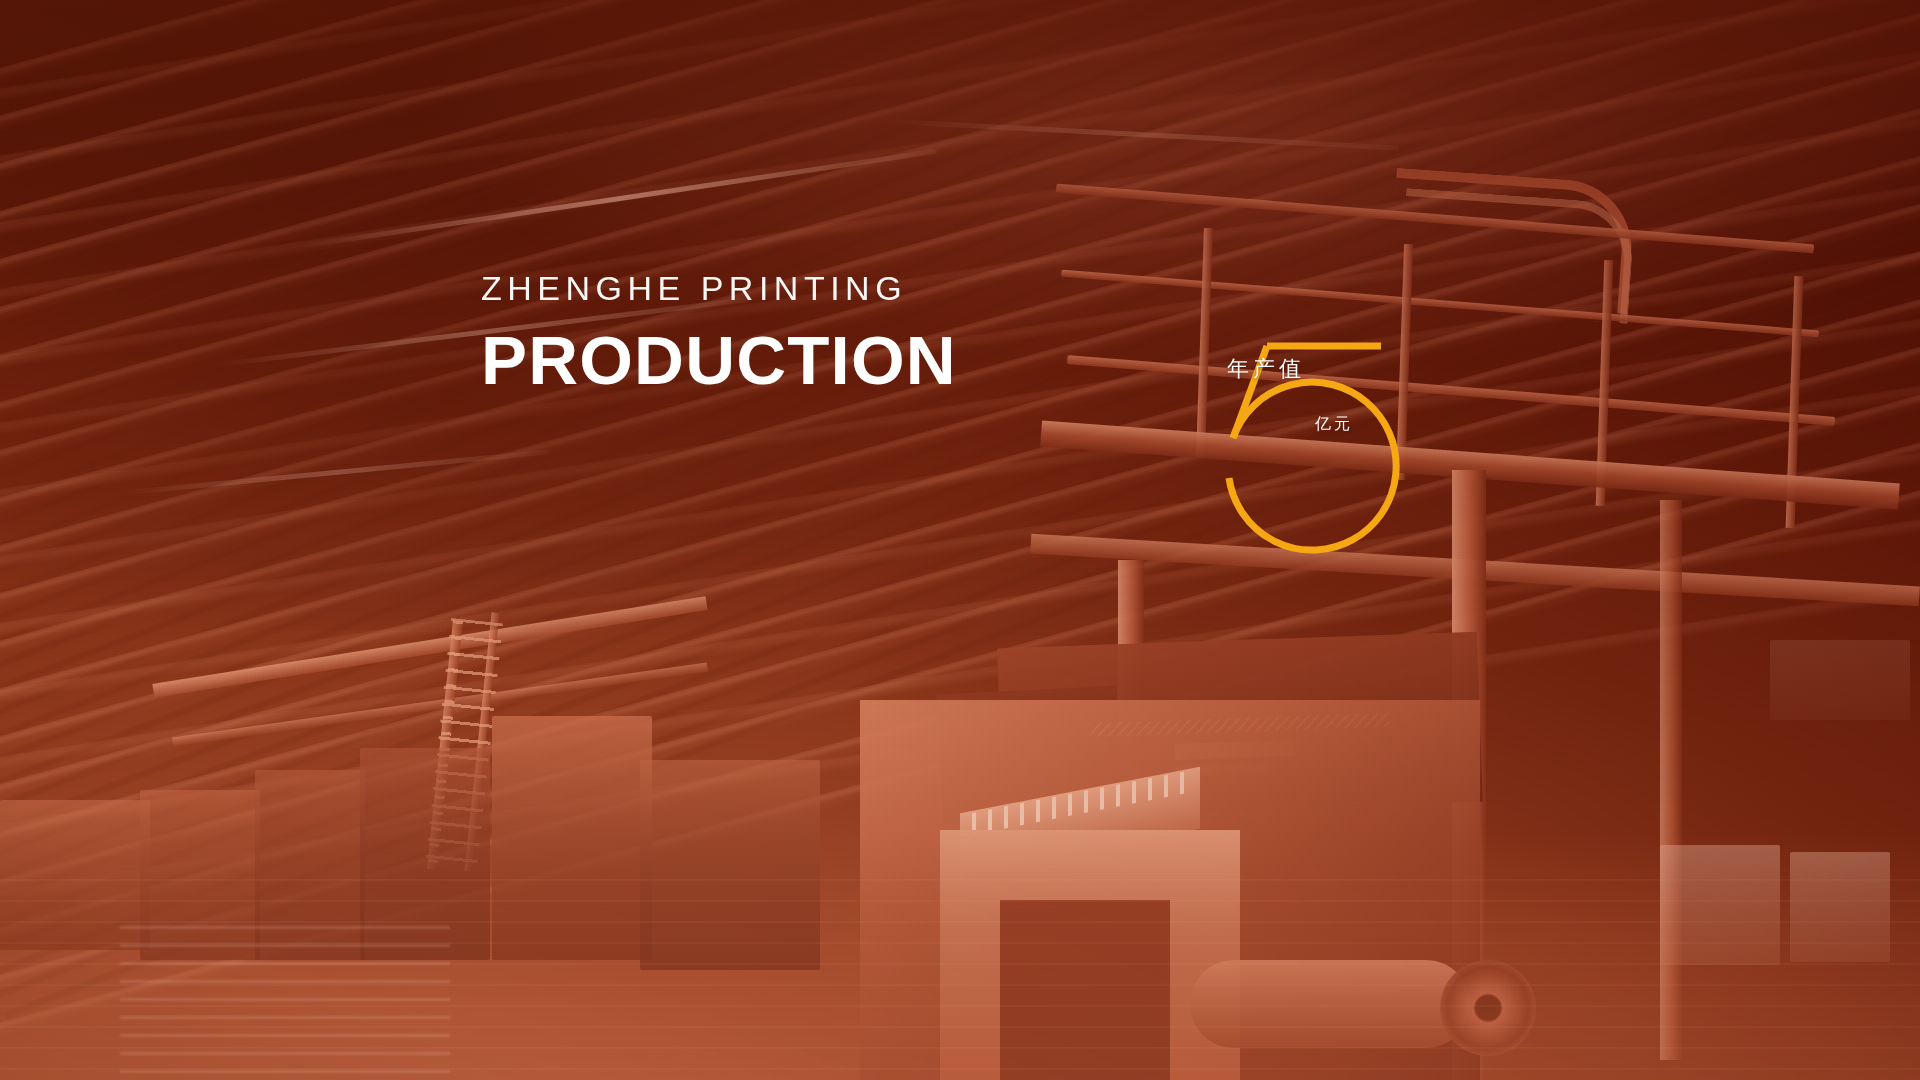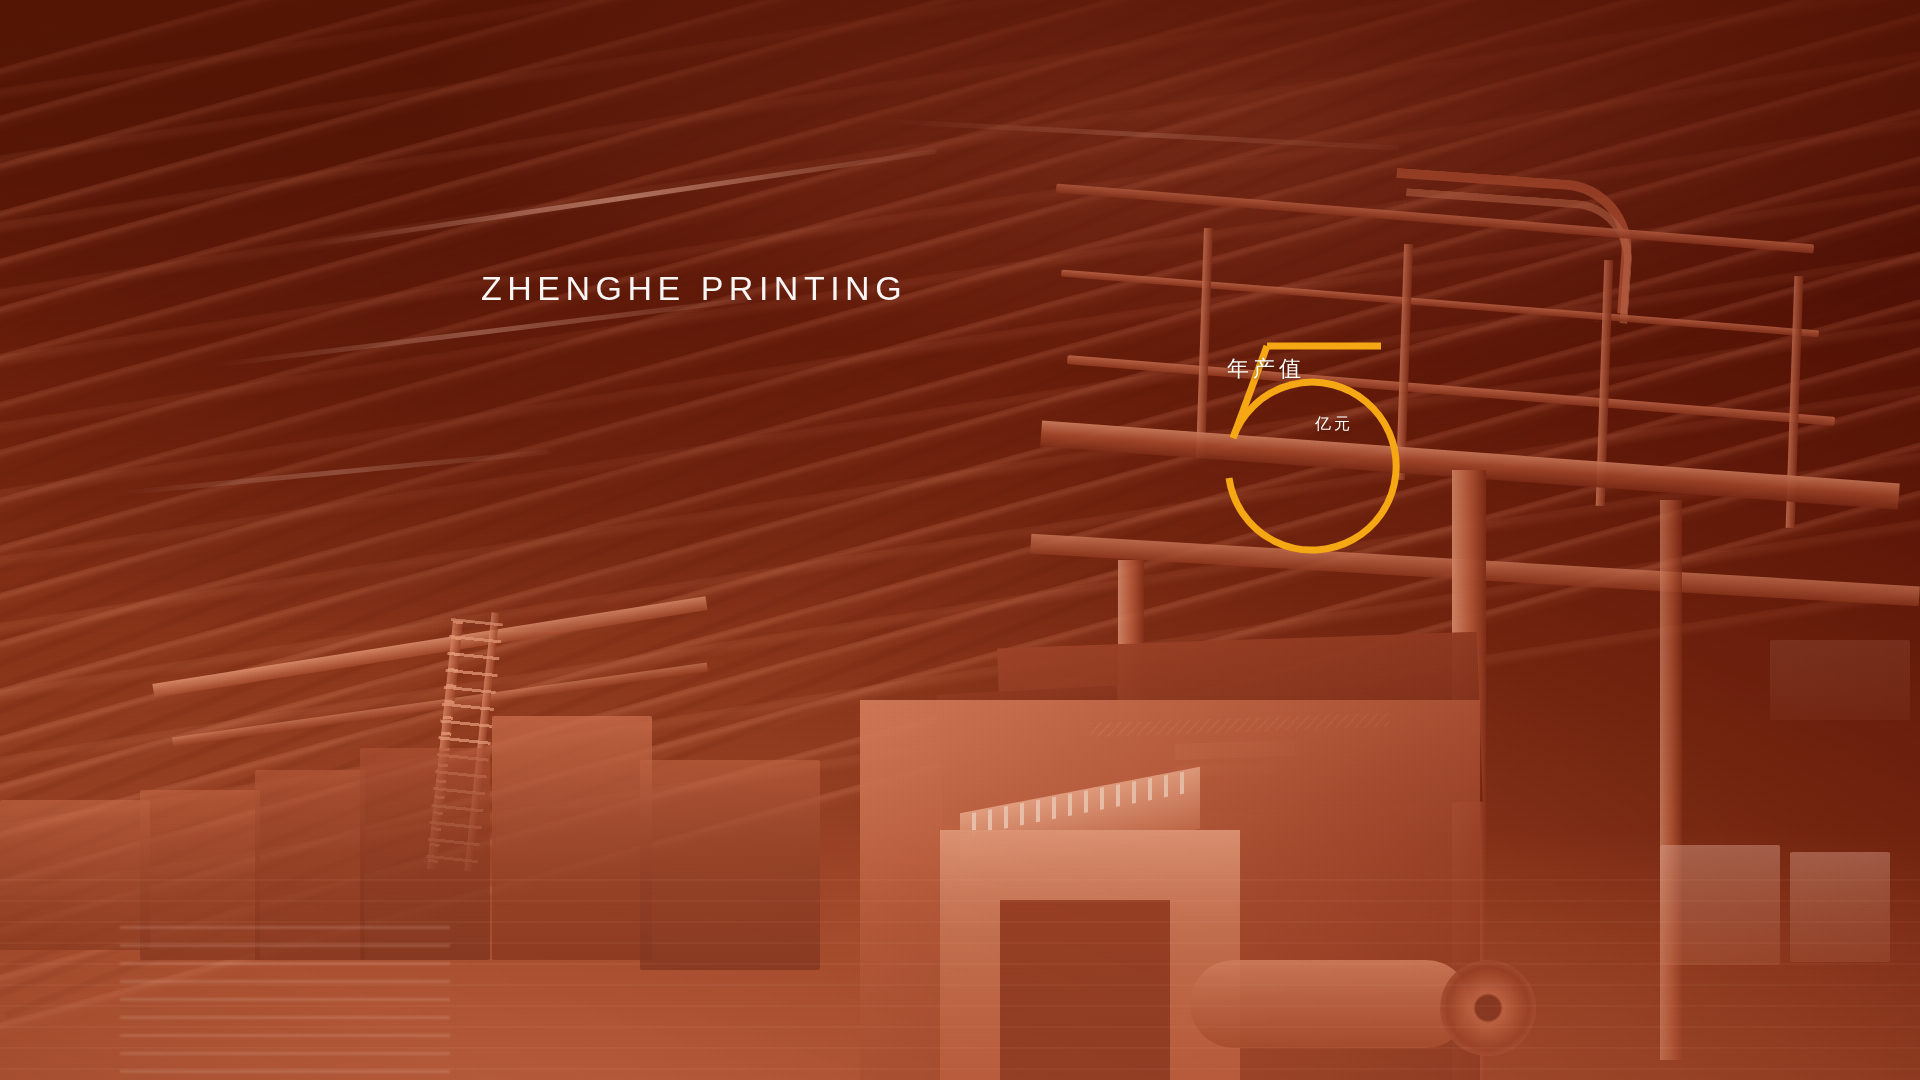--- a/index.html
+++ b/index.html
@@ -382,20 +382,21 @@
     <div class="layer textscrim"></div>
     <div class="layer duotone"></div>
     <div class="layer grain"></div>
     <div class="layer vignette"></div>
   </div>
 
   <div class="copy">
     <div class="eyebrow">ZHENGHE PRINTING</div>
 
     <div class="headline">
+      <span class="hl-line">PRODUCTION</span>
     </div>
 
   </div>
 
   <div class="badge">
     <svg width="190" height="210" viewBox="0 0 190 210" fill="none">
 
       <path d="M62 16 H176" stroke="#f5a813" stroke-width="7" stroke-linecap="butt"></path>
 
       <path d="M62 16 L28 108" stroke="#f5a813" stroke-width="7" stroke-linecap="butt"></path>

